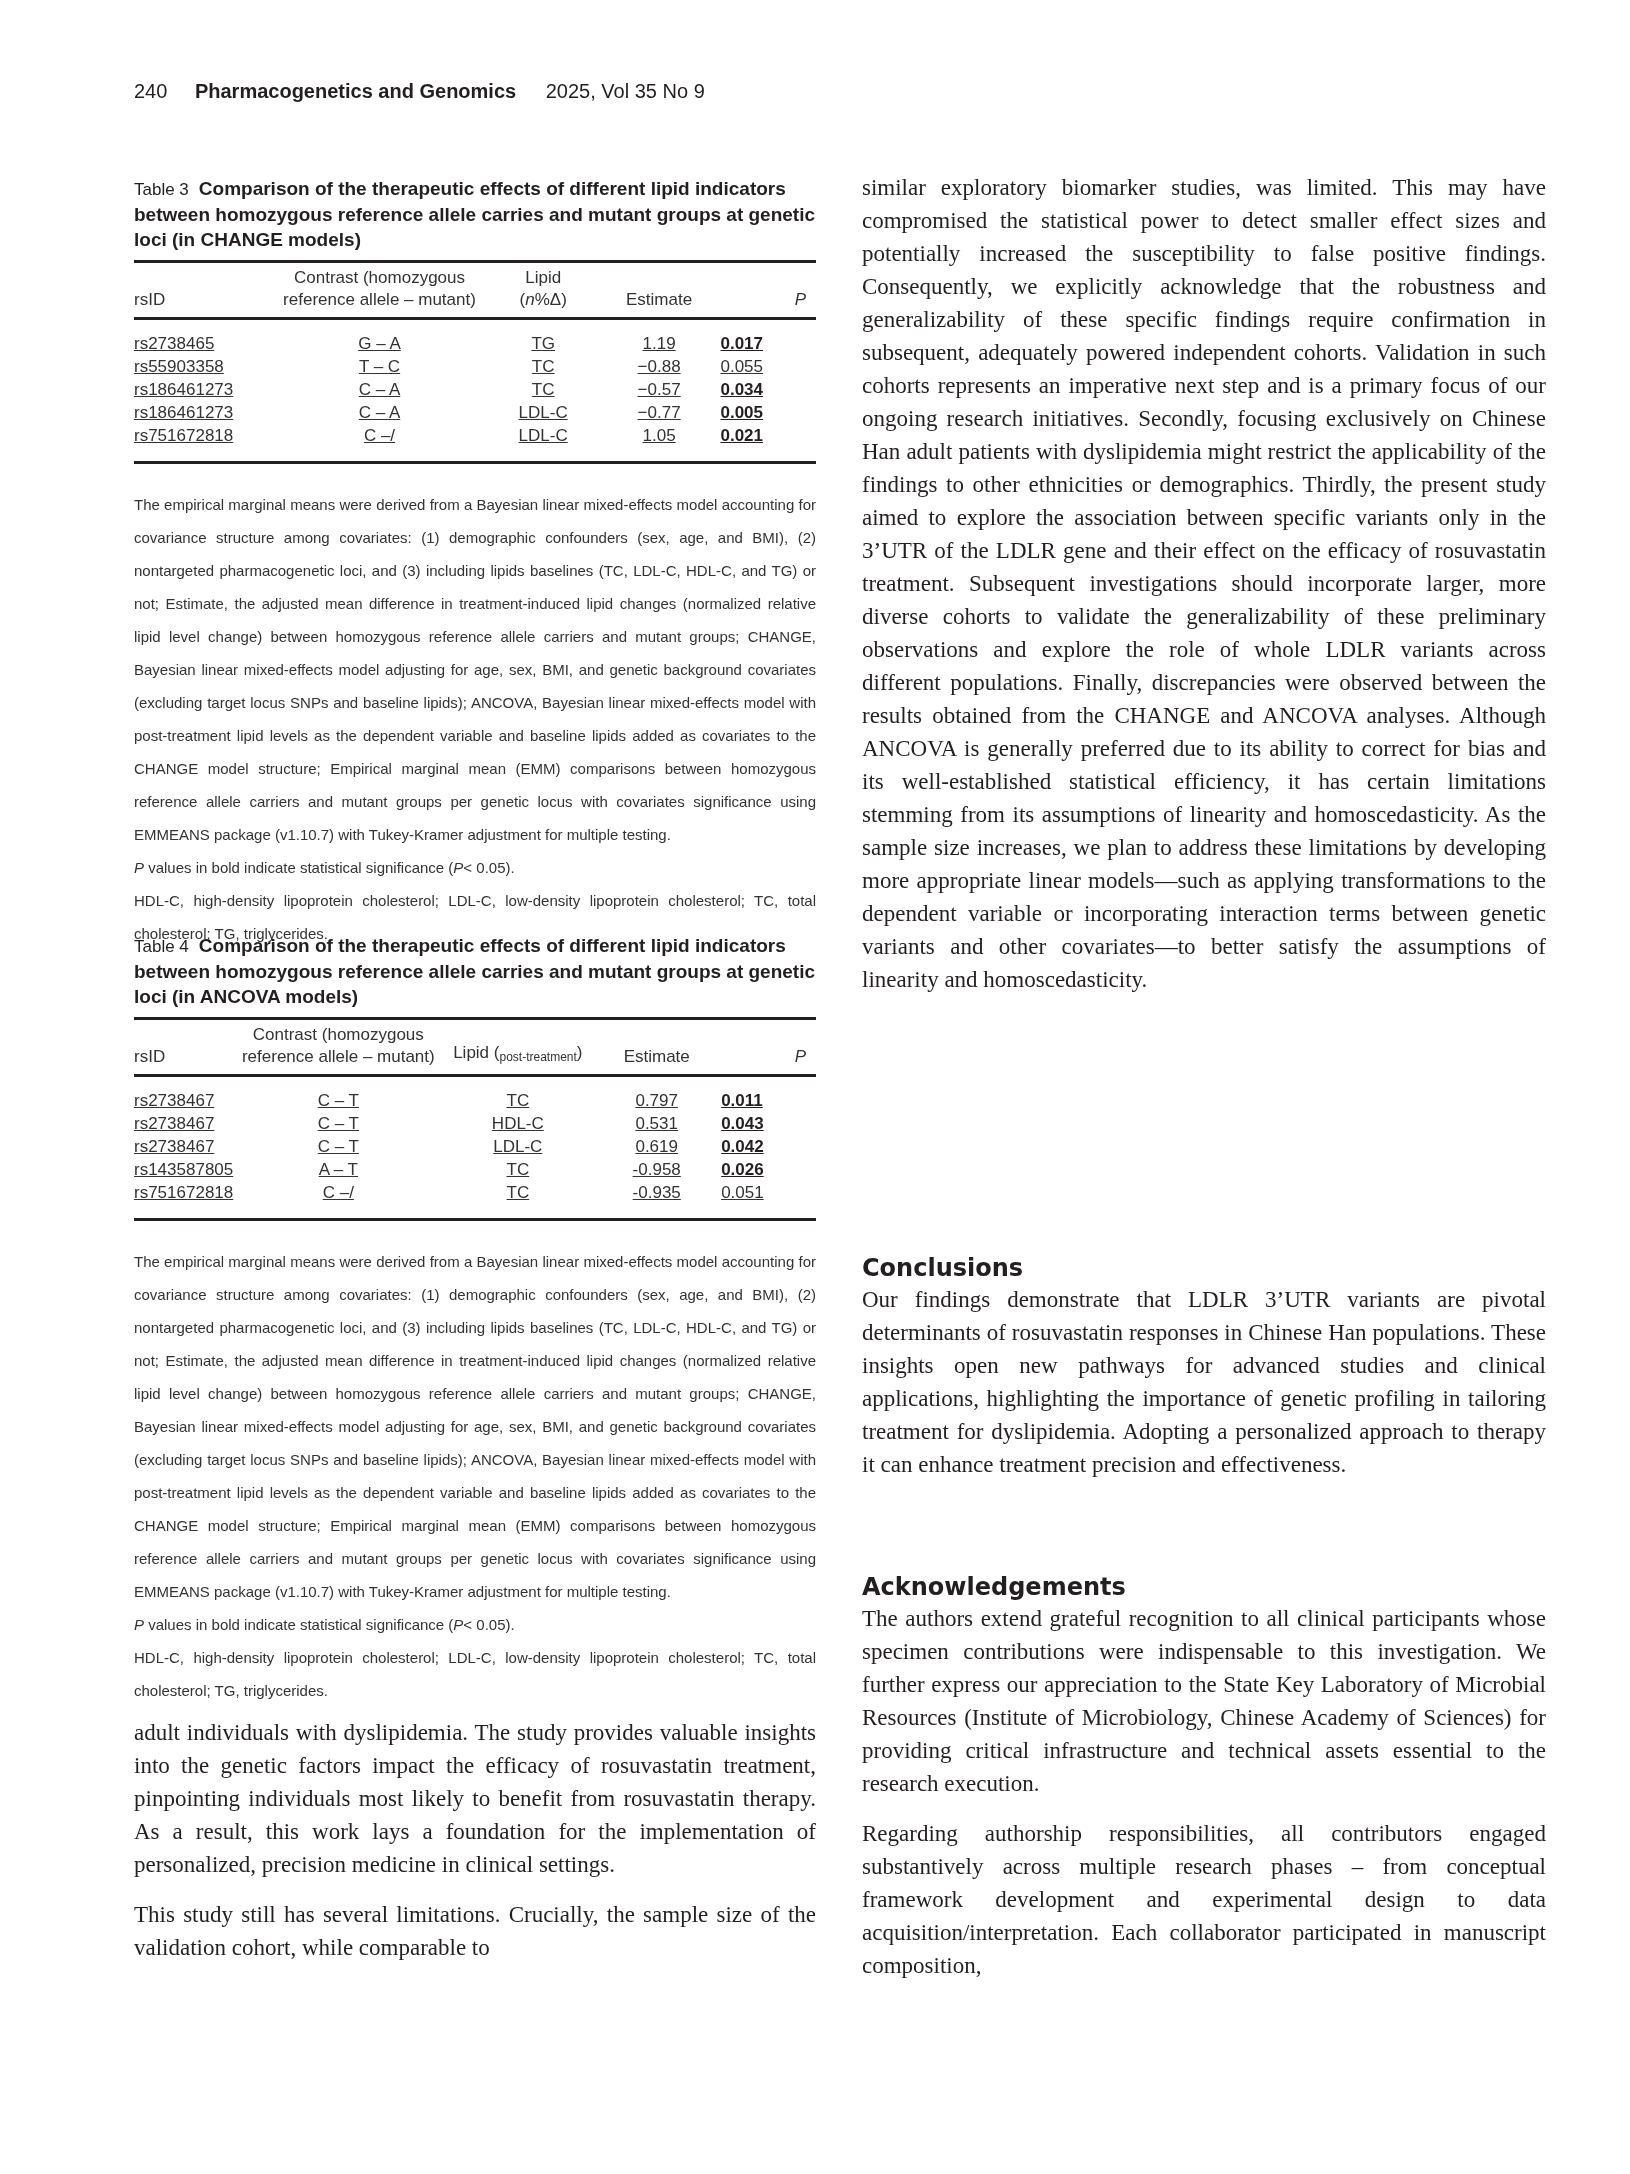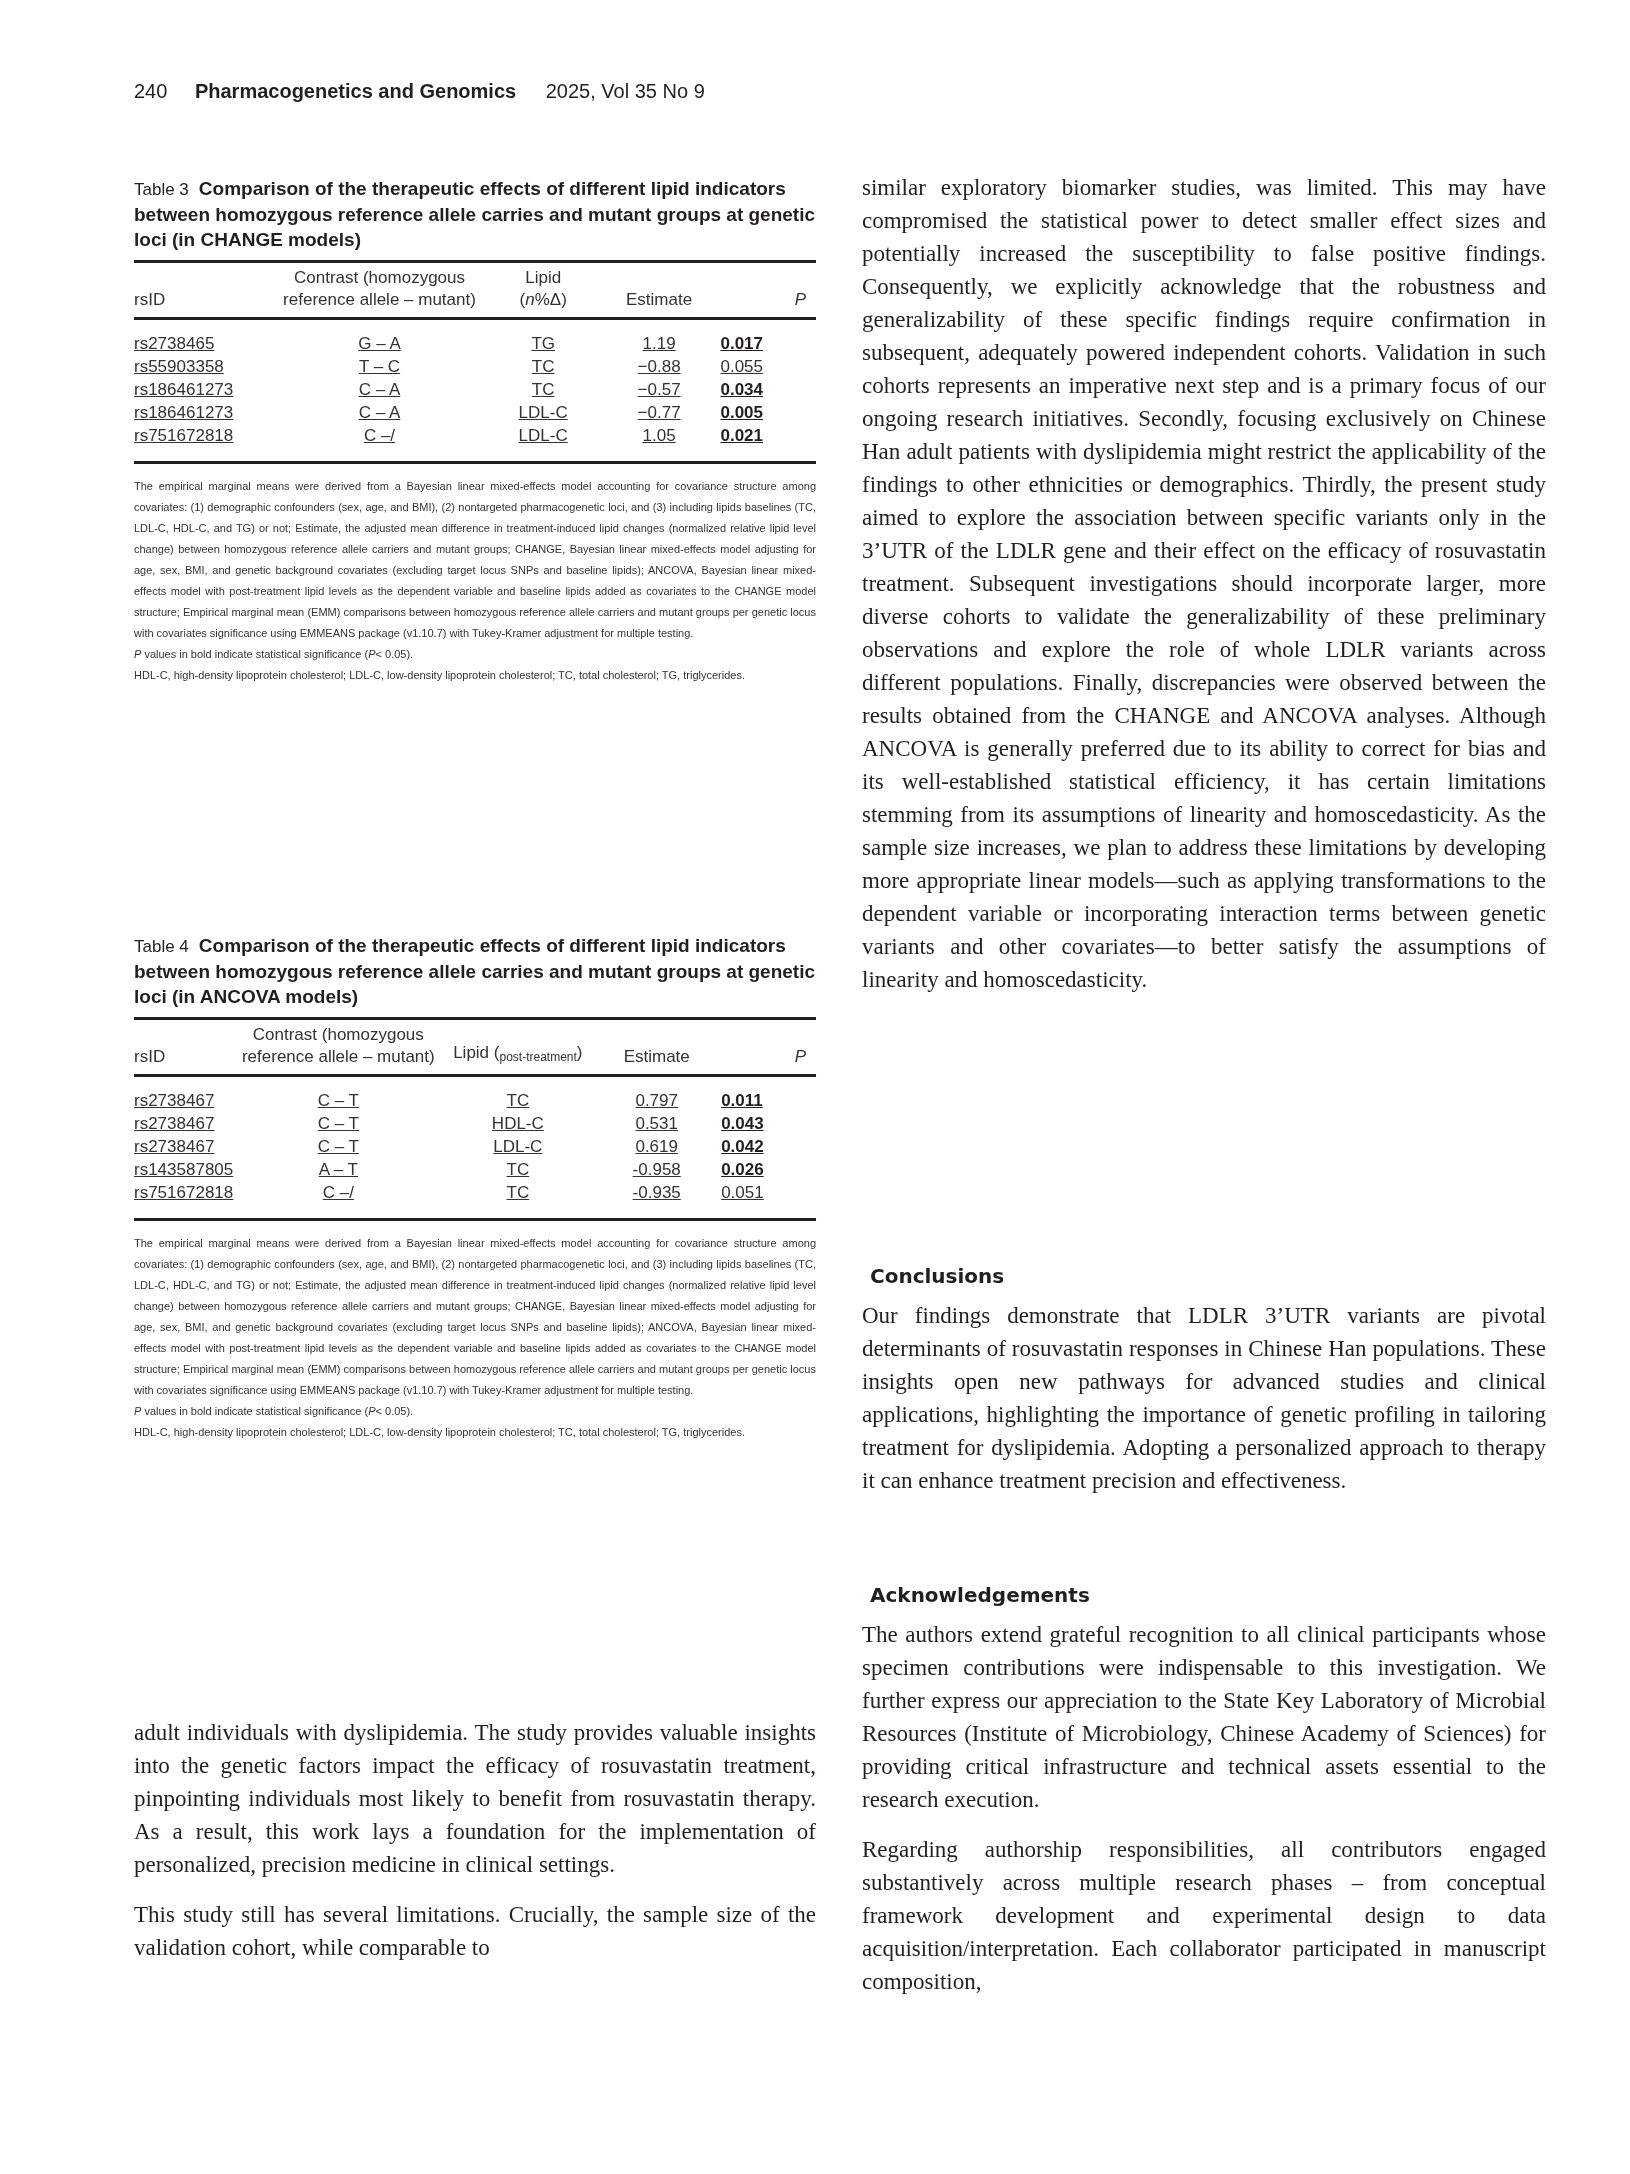--- a/index.html
+++ b/index.html
@@ -19,25 +19,25 @@
   table.data tbody td { padding:0; line-height:23px; color:#333;text-decoration:underline; }
   table.data tbody tr:first-child td { padding-top:12px; }
   table.data tbody tr:last-child td { padding-bottom:14px; }
   table.data .c-rs { text-align:left; }
   table.data .c-ct, table.data .c-lp, table.data .c-es { text-align:center; }
   table.data .c-p { text-align:left; padding-right:2px; }
   table.data td.sig { font-weight:bold; color:#231f20; }
   table.data tfoot td { border-top:3px solid #231f20; height:0; padding:0; }
   .it { font-style:italic; }
   .sub { font-size:12px; vertical-align:-3px; }
-  .tbl-notes { font-size:11px; line-height:21px; text-align:justify; margin-top:12px; color:#333; }
+  .tbl-notes { font-size:15px; line-height:33px; text-align:justify; margin-top:24px; color:#333; }
   .tbl-notes p { margin:0; }
 
   .body-text { font-family:"Liberation Serif", serif; font-size:23px; line-height:33px; text-align:justify; color:#231f20; margin:0; }
-  .section-h { font-family:"DejaVu Sans", sans-serif; font-weight:bold; font-size:20px; line-height:30px; margin:8px; color:#231f20; }
+  .section-h { font-family:"DejaVu Sans", sans-serif; font-weight:bold; font-size:24px; line-height:30px; margin:0; color:#231f20; }
 </style>
 </head>
 <body>
 
 <div class="running-head">
   <span class="pg">240</span>
   <span class="jn">Pharmacogenetics and Genomics</span>
   <span>2025, Vol 35 No 9</span>
 </div>
 

